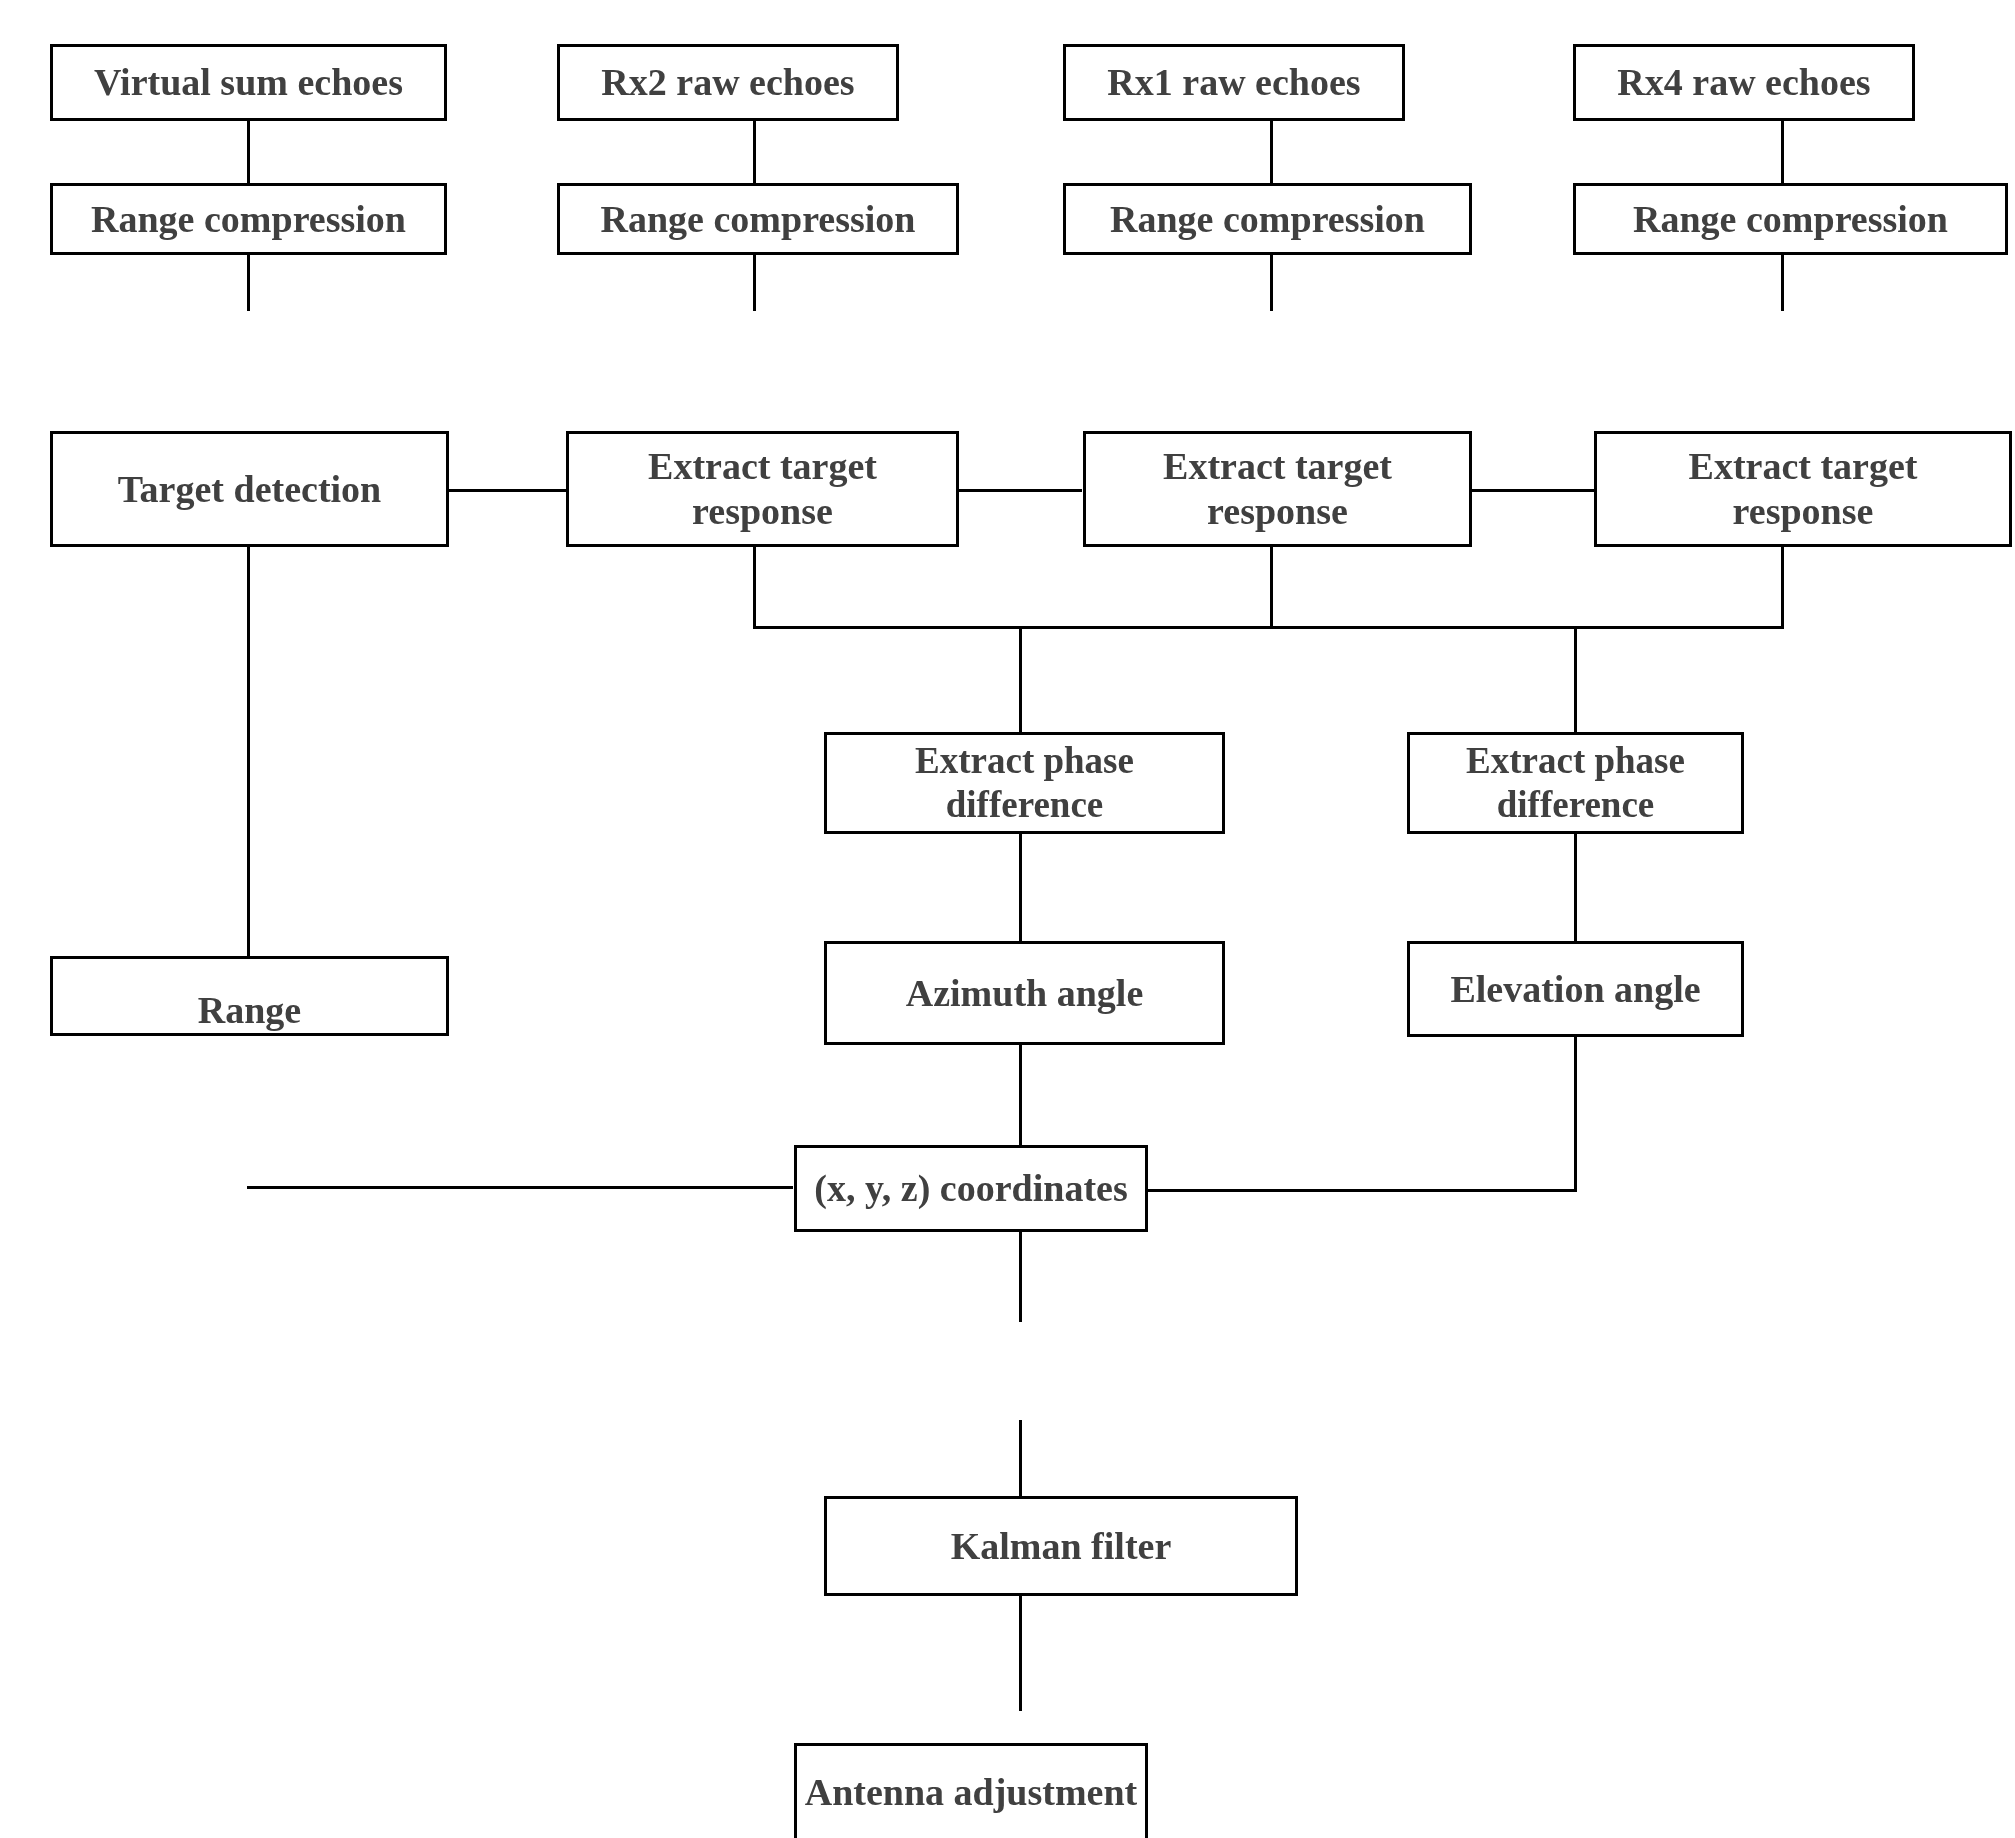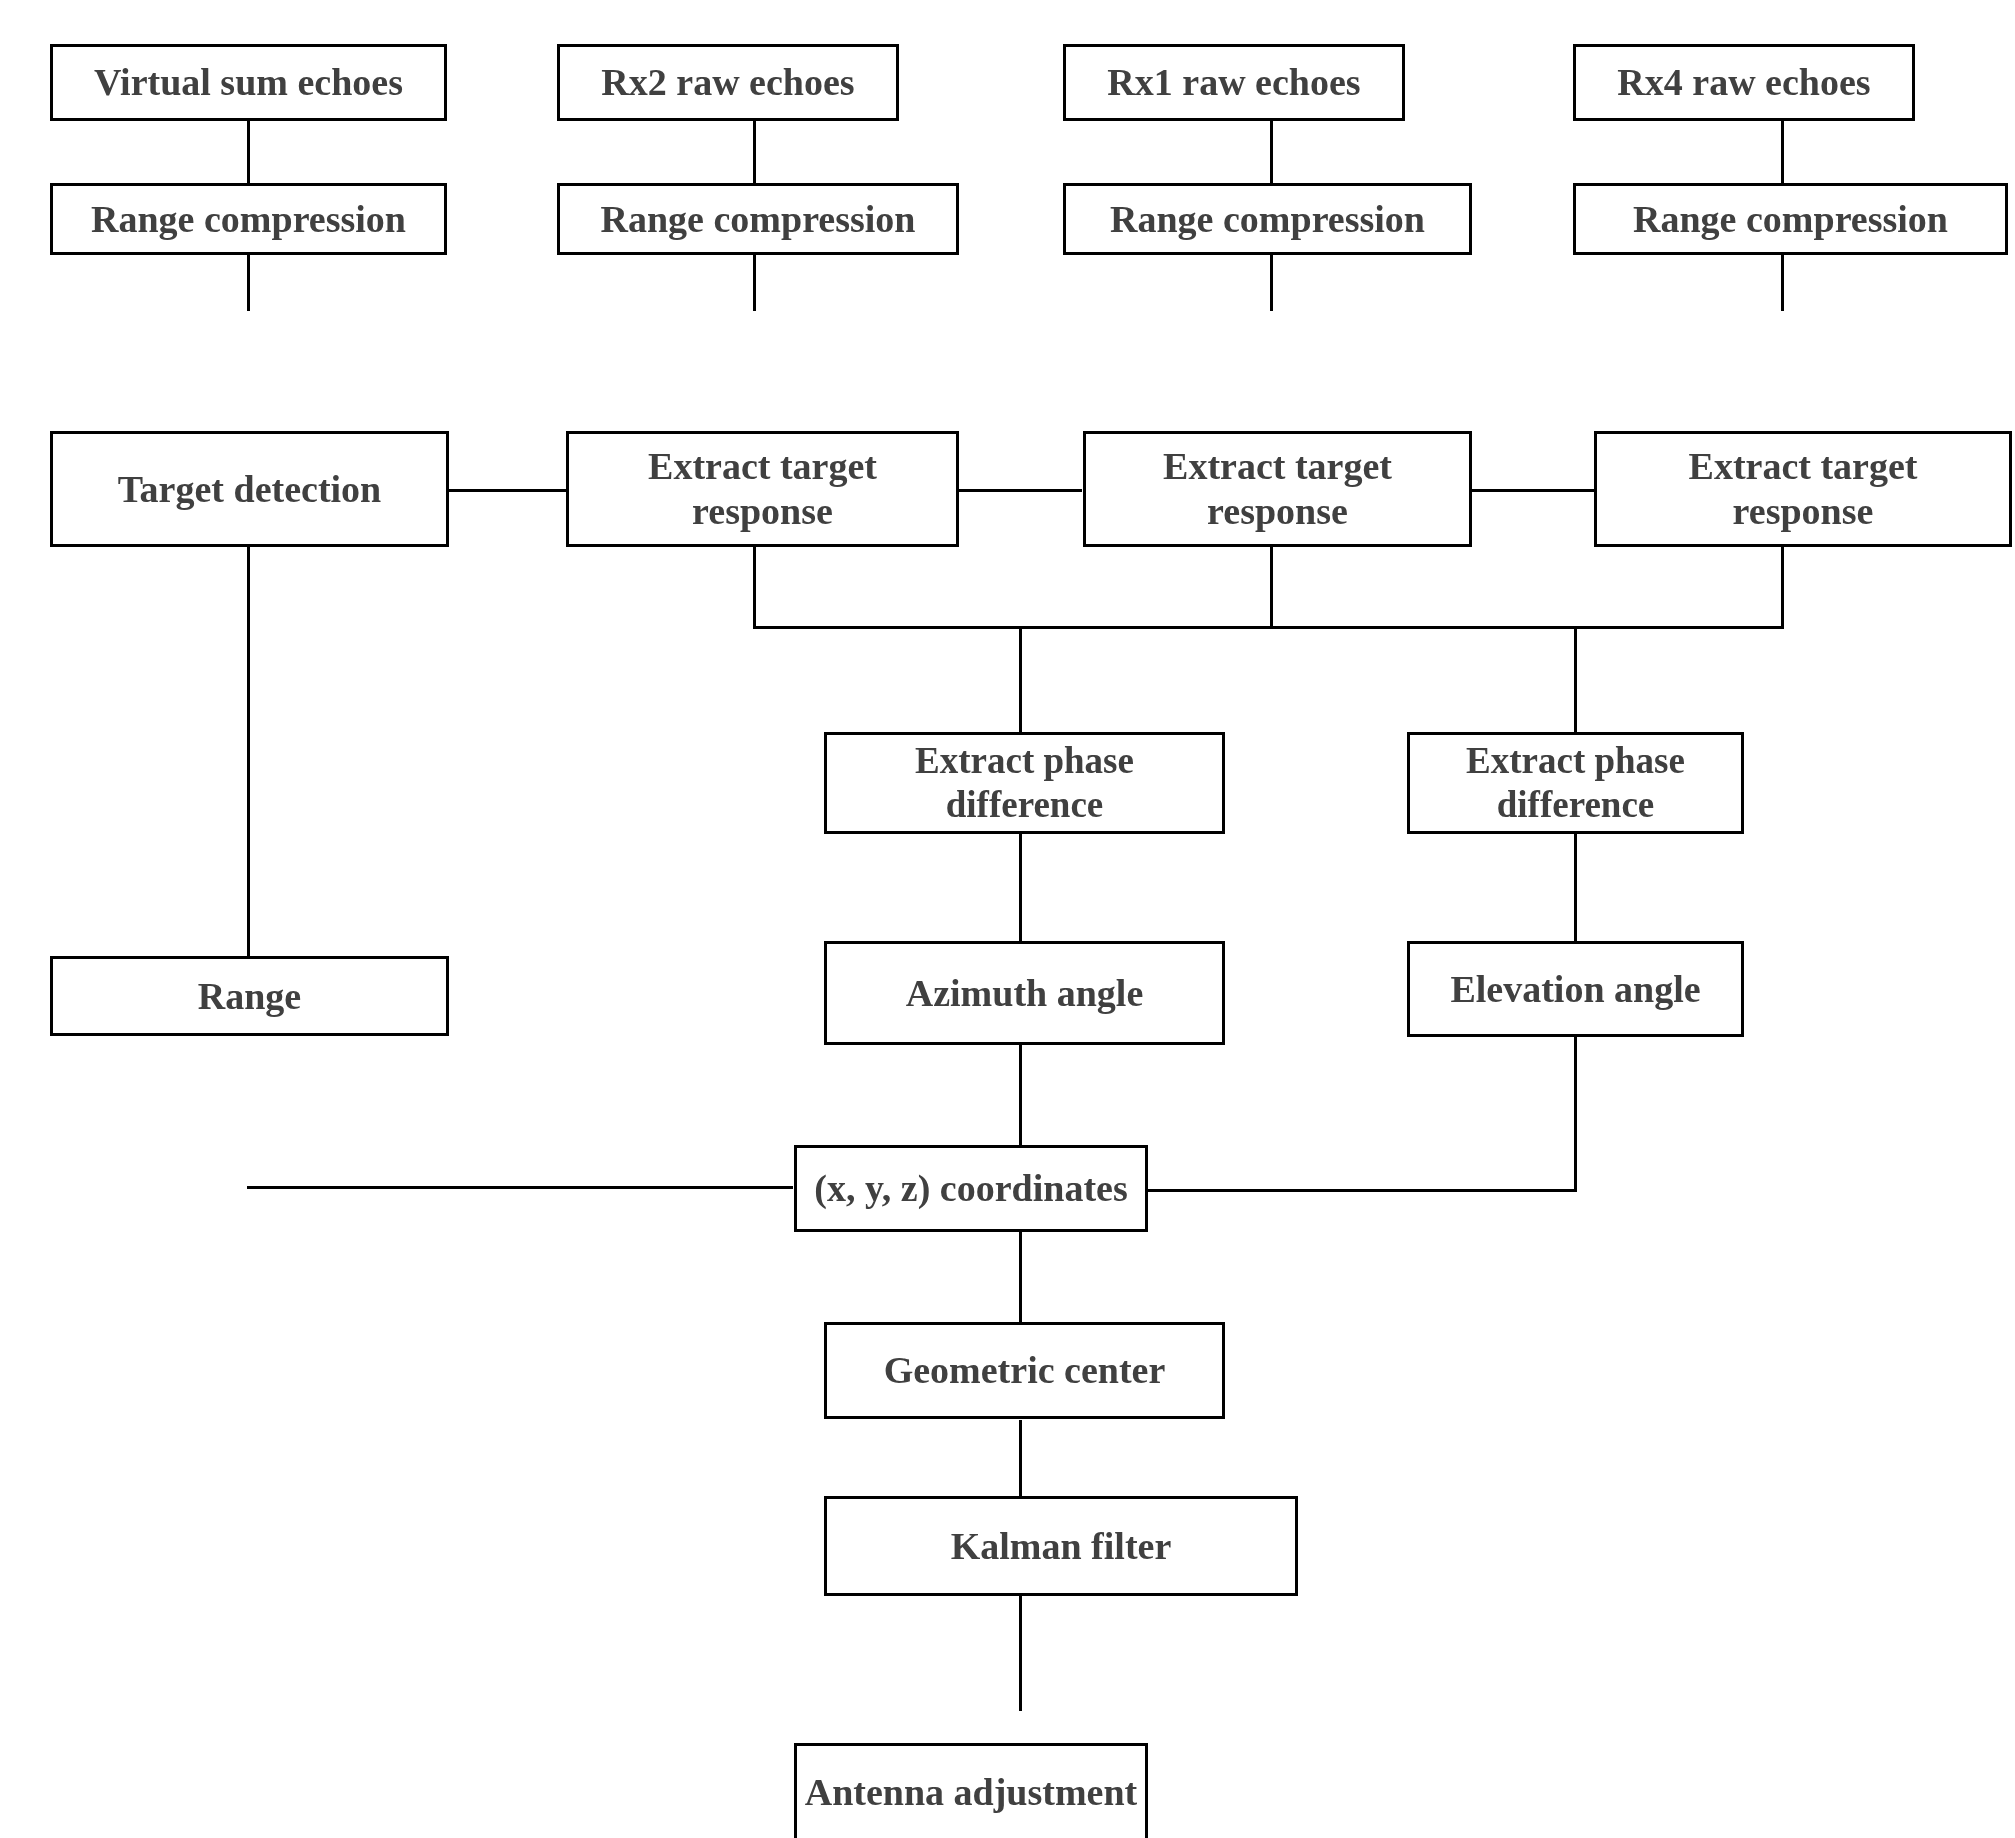--- a/index.html
+++ b/index.html
@@ -126,37 +126,34 @@
 
   <div class="node f2" style="left:824px;top:732px;width:401px;height:102px;">
     <span class="lbl">Extract phase
 difference</span>
   </div>
   <div class="node f2" style="left:1407px;top:732px;width:337px;height:102px;">
     <span class="lbl">Extract phase
 difference</span>
   </div>
 
-  <div class="node f1" style="left:50px;top:956px;width:399px;height:80px;">
+  <div class="node f1" style="left:50px;top:956px;width:399px;height:80px;align-items:flex-end;">
     <span class="lbl">Range</span>
   </div>
   <div class="node f1" style="left:824px;top:941px;width:401px;height:104px;">
     <span class="lbl">Azimuth angle</span>
   </div>
   <div class="node f1" style="left:1407px;top:941px;width:337px;height:96px;">
     <span class="lbl">Elevation angle</span>
   </div>
 
   <div class="node f1" style="left:794px;top:1145px;width:354px;height:87px;">
     <span class="lbl">(x, y, z)  coordinates</span>
   </div>
 
-  <div class="node f1" style="left:824px;top:1322px;width:401px;height:97px;">
-    <span class="lbl">Geometric center</span>
-  </div>
   <div class="node f1" style="left:824px;top:1496px;width:474px;height:100px;">
     <span class="lbl">Kalman filter</span>
   </div>
   <div class="node f1" style="left:794px;top:1711px;width:354px;height:99px;margin-top:32px;">
     <span class="lbl">Antenna adjustment</span>
   </div>
 
 </div>
 
 

